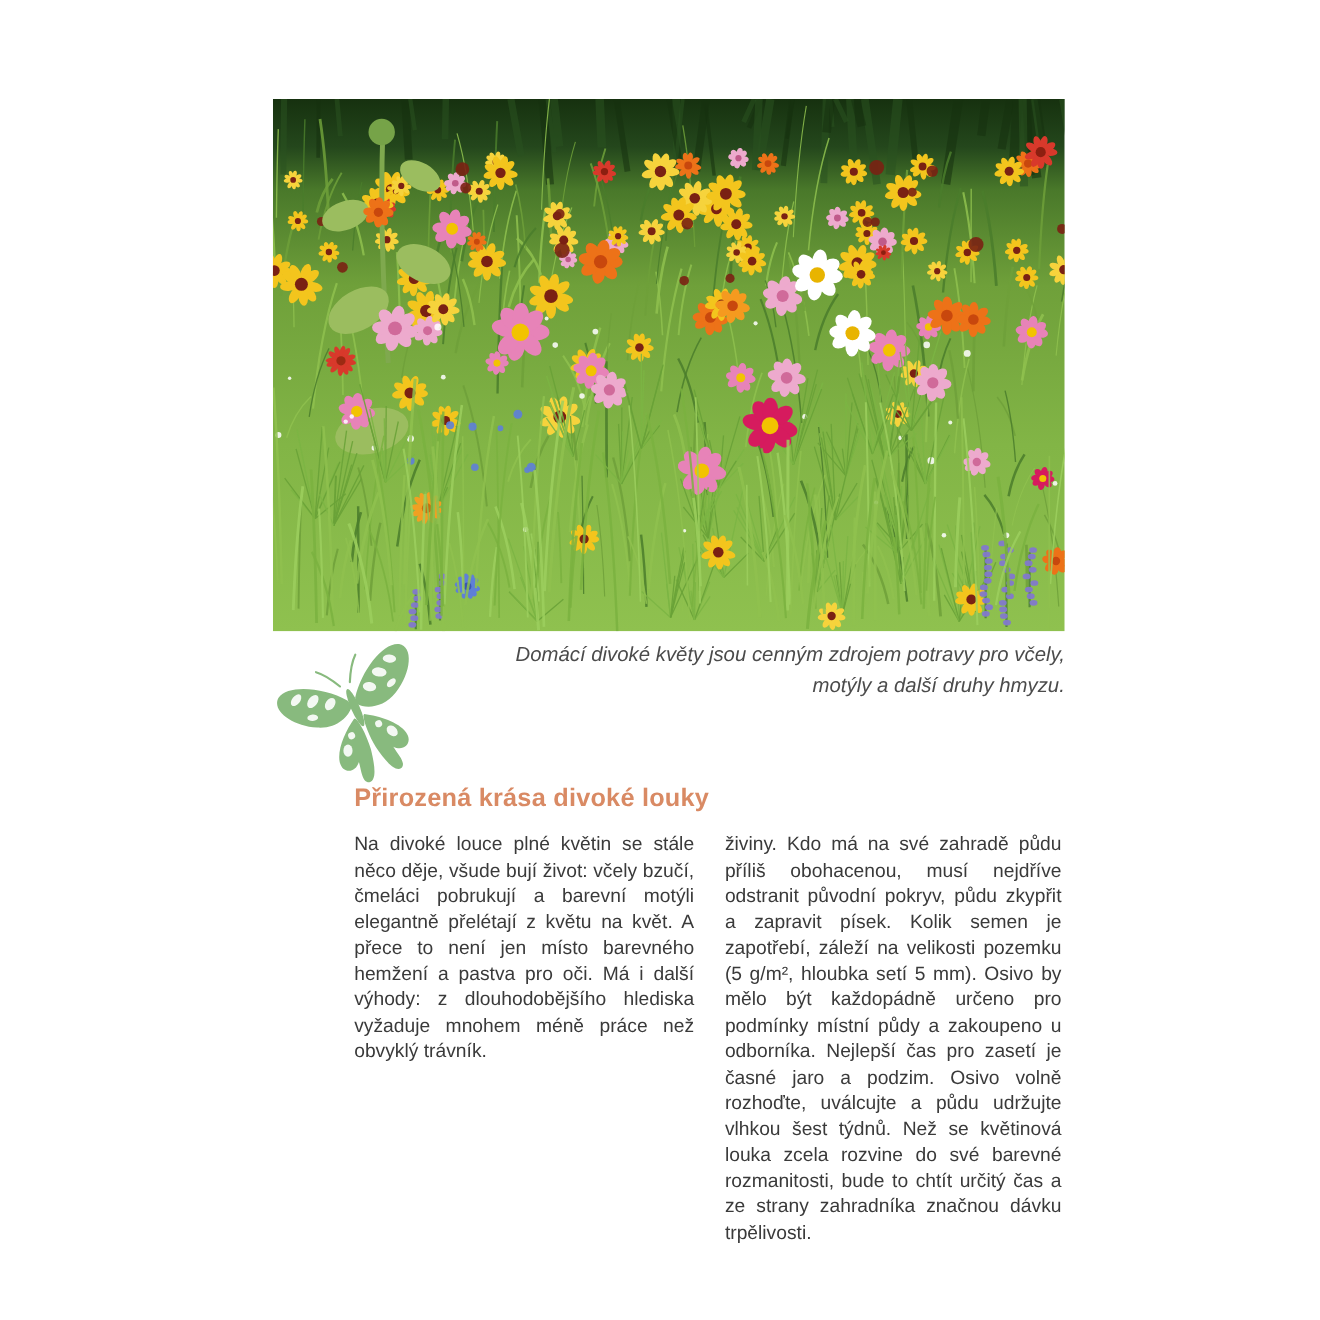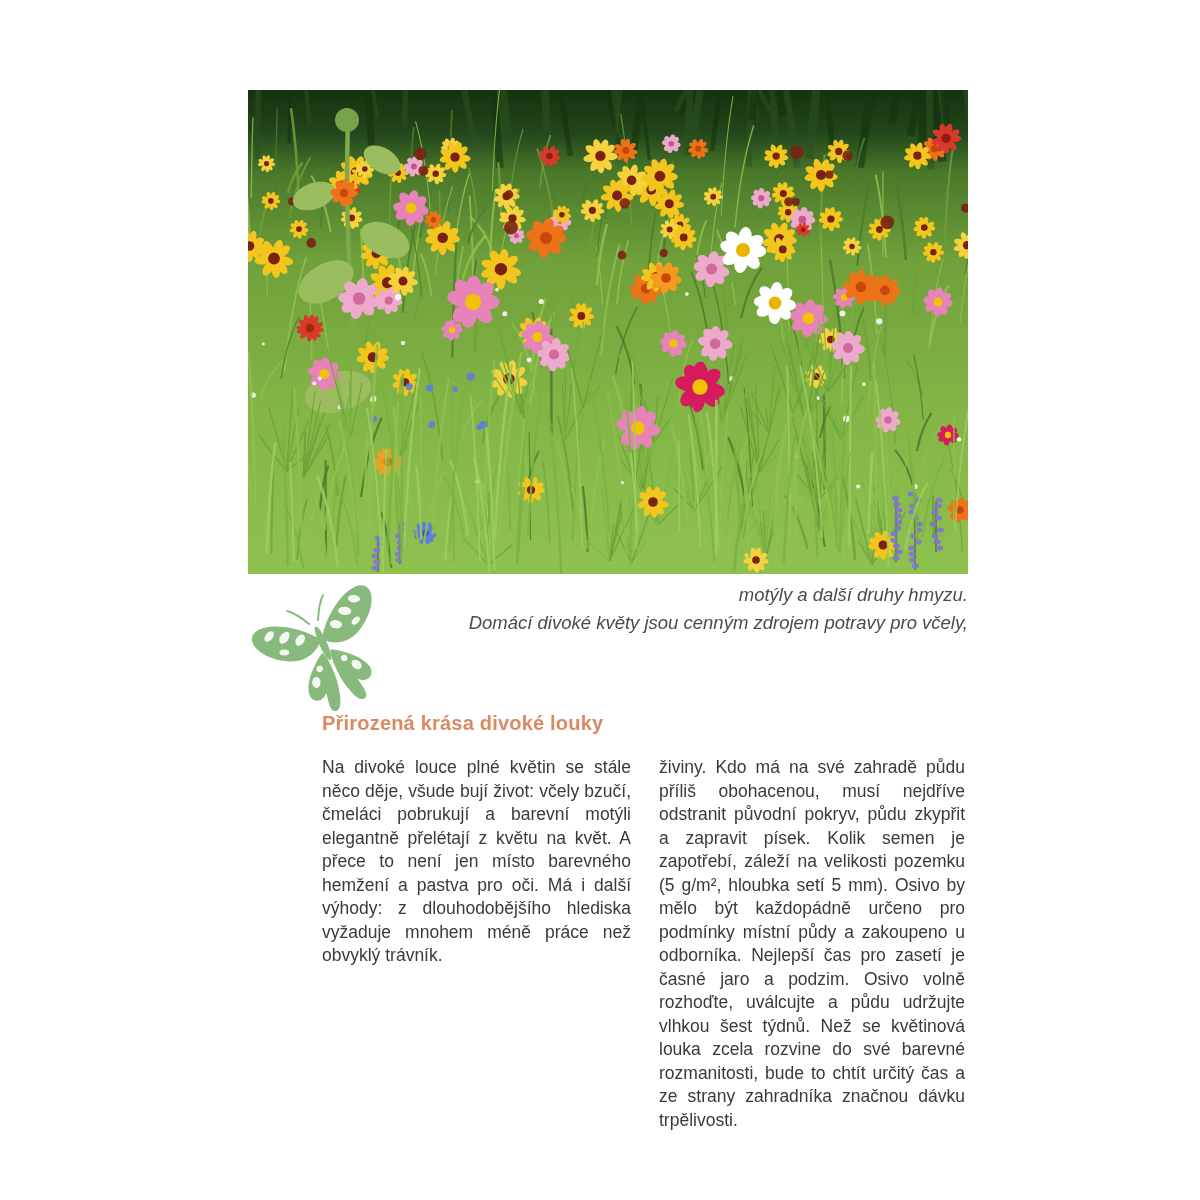--- a/index.html
+++ b/index.html
@@ -7,21 +7,21 @@
         font-family:"Liberation Sans","DejaVu Sans",sans-serif;}
   .photo{position:absolute;left:248px;top:90px;width:720px;height:484px;overflow:hidden;}
   .photo svg{display:block;}
   .caption{position:absolute;right:232px;top:581px;width:560px;text-align:right;
            font-style:italic;font-size:18.5px;line-height:28px;color:#4b4b4b;}
   .caption div{white-space:nowrap;}
   .butterfly{position:absolute;left:250px;top:584px;width:152px;height:132px;}
   .bf-fill{fill:var(--bf);}
   .bf-stroke{stroke:var(--bf);fill:none;stroke-width:1.6;stroke-linecap:round;}
   .bf-spot{fill:#ffffff;opacity:.9;}
-  .heading{position:absolute;left:322px;top:712px;margin:0;font-size:20px;font-weight:bold;
+  .heading{position:absolute;left:322px;top:712px;margin:0;font-size:23px;font-weight:bold;
            color:var(--heading,#d98a64);letter-spacing:.2px;}
   .columns{position:absolute;left:322px;top:756px;width:643px;display:flex;gap:28px;}
   .col{text-align:justify;font-size:17.5px;line-height:23.5px;color:#3a3a3a;}
   .col-left{width:309px;}
   .col-right{width:306px;}
   .col p{margin:0 0 16px 0;}
   .col p:last-child{margin-bottom:0;}
 </style>
 </head>
 <body>
@@ -1956,22 +1956,22 @@
         <path d="M628.4,441.1 Q627.7,339.2 626.1,271.2" stroke="#8fc14f" stroke-width="1.765403755987063" fill="none" opacity="0.85"></path>
         <path d="M482.0,459.0 Q477.1,410.5 465.7,378.2" stroke="#8fc14f" stroke-width="2.3370615660678595" fill="none" opacity="0.85"></path>
         <path d="M501.5,468.2 Q499.0,403.0 492.9,359.6" stroke="#8fc14f" stroke-width="2.6518095160368826" fill="none" opacity="0.85"></path>
         <path d="M107.8,442.2 Q102.6,373.7 90.6,328.0" stroke="#8fc14f" stroke-width="2.5916073727421463" fill="none" opacity="0.85"></path>
         <path d="M90.0,476.8 Q83.7,422.3 69.1,385.9" stroke="#9ccf5e" stroke-width="2.7469941813964396" fill="none" opacity="0.85"></path>
         <path d="M471.0,468.8 Q473.7,379.5 480.1,320.0" stroke="#8fc14f" stroke-width="1.5460974448826164" fill="none" opacity="0.85"></path>
       </svg>
   </figure>
 
   <div class="caption">
+    <div>Domácí divoké květy jsou cenným zdrojem potravy pro včely,</div>
     <div>motýly a další druhy hmyzu.</div>
-    <div>Domácí divoké květy jsou cenným zdrojem potravy pro včely,</div>
   </div>
 
   <div class="butterfly">
     <svg width="152" height="132" viewBox="0 0 120 108">
       <g transform="rotate(-24 60 54)">
         <path class="bf-stroke" d="M56,29 Q50,17 44,12"></path>
         <path class="bf-stroke" d="M64,29 Q70,17 76,12"></path>
         <path class="bf-fill" d="M57,41 C44,24 21,12 11,18 C2,24 11,41 28,50 C41,57 53,52 58,46 Z"></path>
         <path class="bf-fill" d="M63,41 C76,24 99,12 109,18 C118,24 109,41 92,50 C79,57 67,52 62,46 Z"></path>
         <path class="bf-fill" d="M56,55 C46,61 35,71 33,80 C31,89 40,93 46,86 C45,93 42,101 47,103 C53,104 56,92 58,81 C59,72 59,62 57,56 Z"></path>

